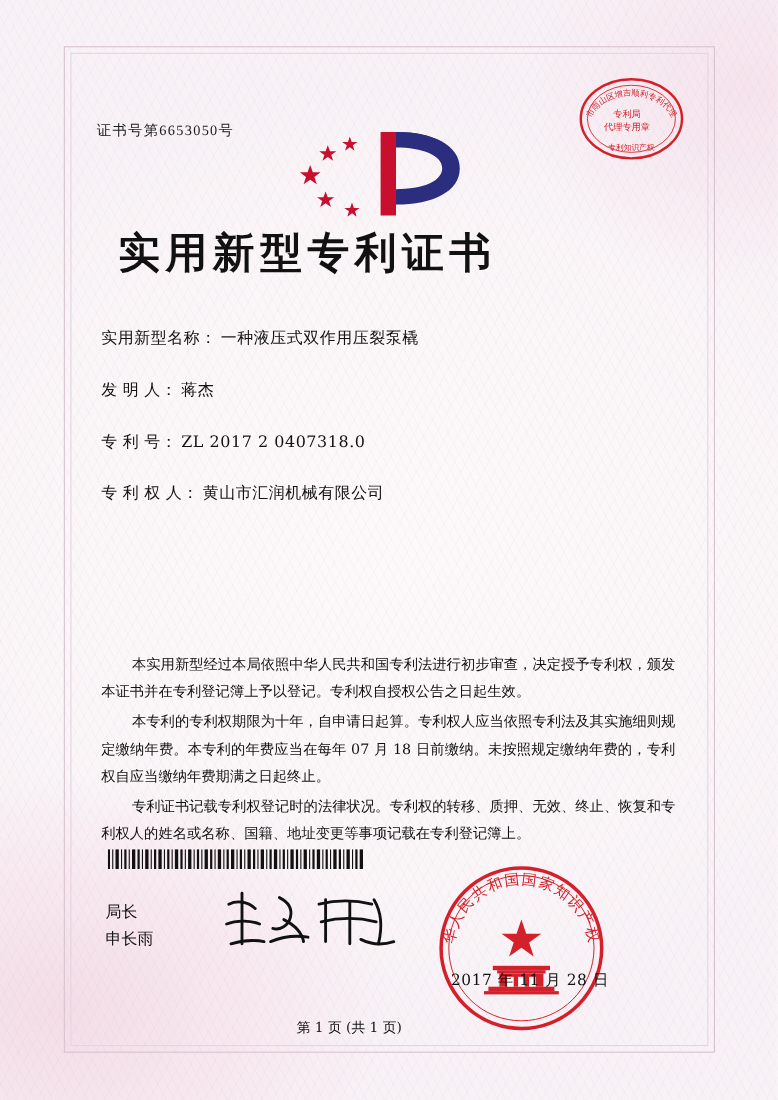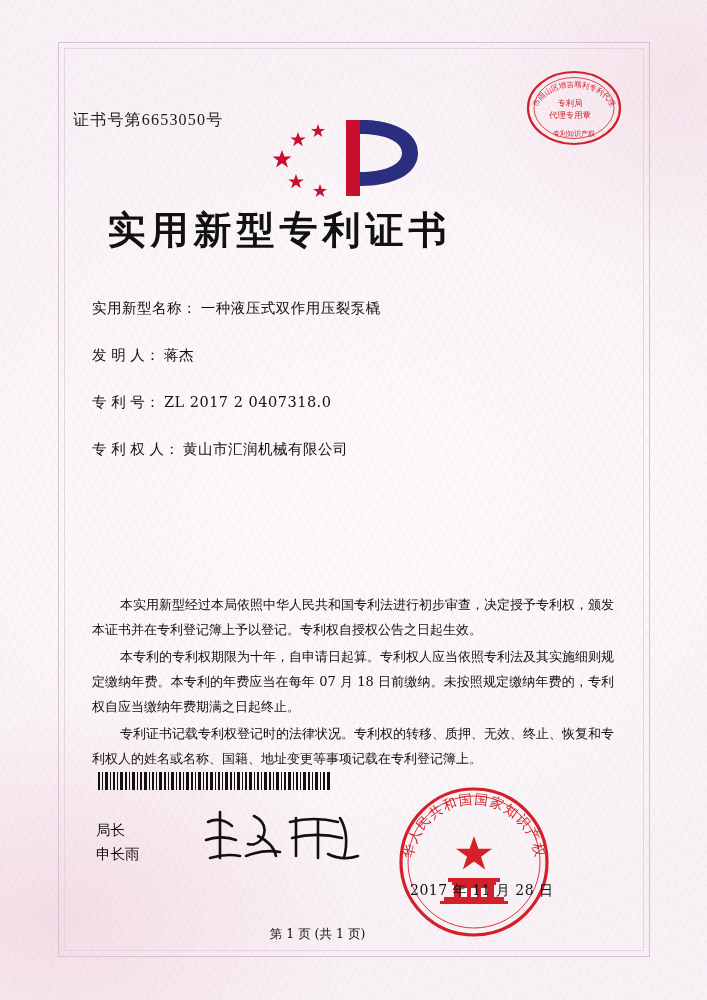--- a/index.html
+++ b/index.html
@@ -59,23 +59,23 @@
   .content {
     position: absolute;
     left: 0;
     top: 0;
     width: 707px;
     height: 1000px;
   }
 
   .cert-no {
     position: absolute;
-    left: 73px;
+    left: 88px;
     top: 110px;
-    font-size: 16px;
+    font-size: 13px;
     letter-spacing: 1.2px;
     color: #1a1a1a;
     font-family: "Liberation Serif", serif;
   }
 
   
   .logo {
     position: absolute;
     left: 268px;
     top: 112px;
@@ -113,21 +113,21 @@
   }
   .field {
     font-size: 14.5px;
     color: #111;
     margin-bottom: 27px;
     line-height: 20px;
     white-space: nowrap;
   }
   .field .lbl {
     display: inline-block;
-    font-family: Liberation Serif, serif;
+    font-family: Liberation Sans, sans-serif;
     letter-spacing: 0.5px;
   }
   .field .val {
     font-family: "DejaVu Serif", serif;
     letter-spacing: 0.5px;
   }
 
   .paragraphs {
     position: absolute;
     left: 92px;

